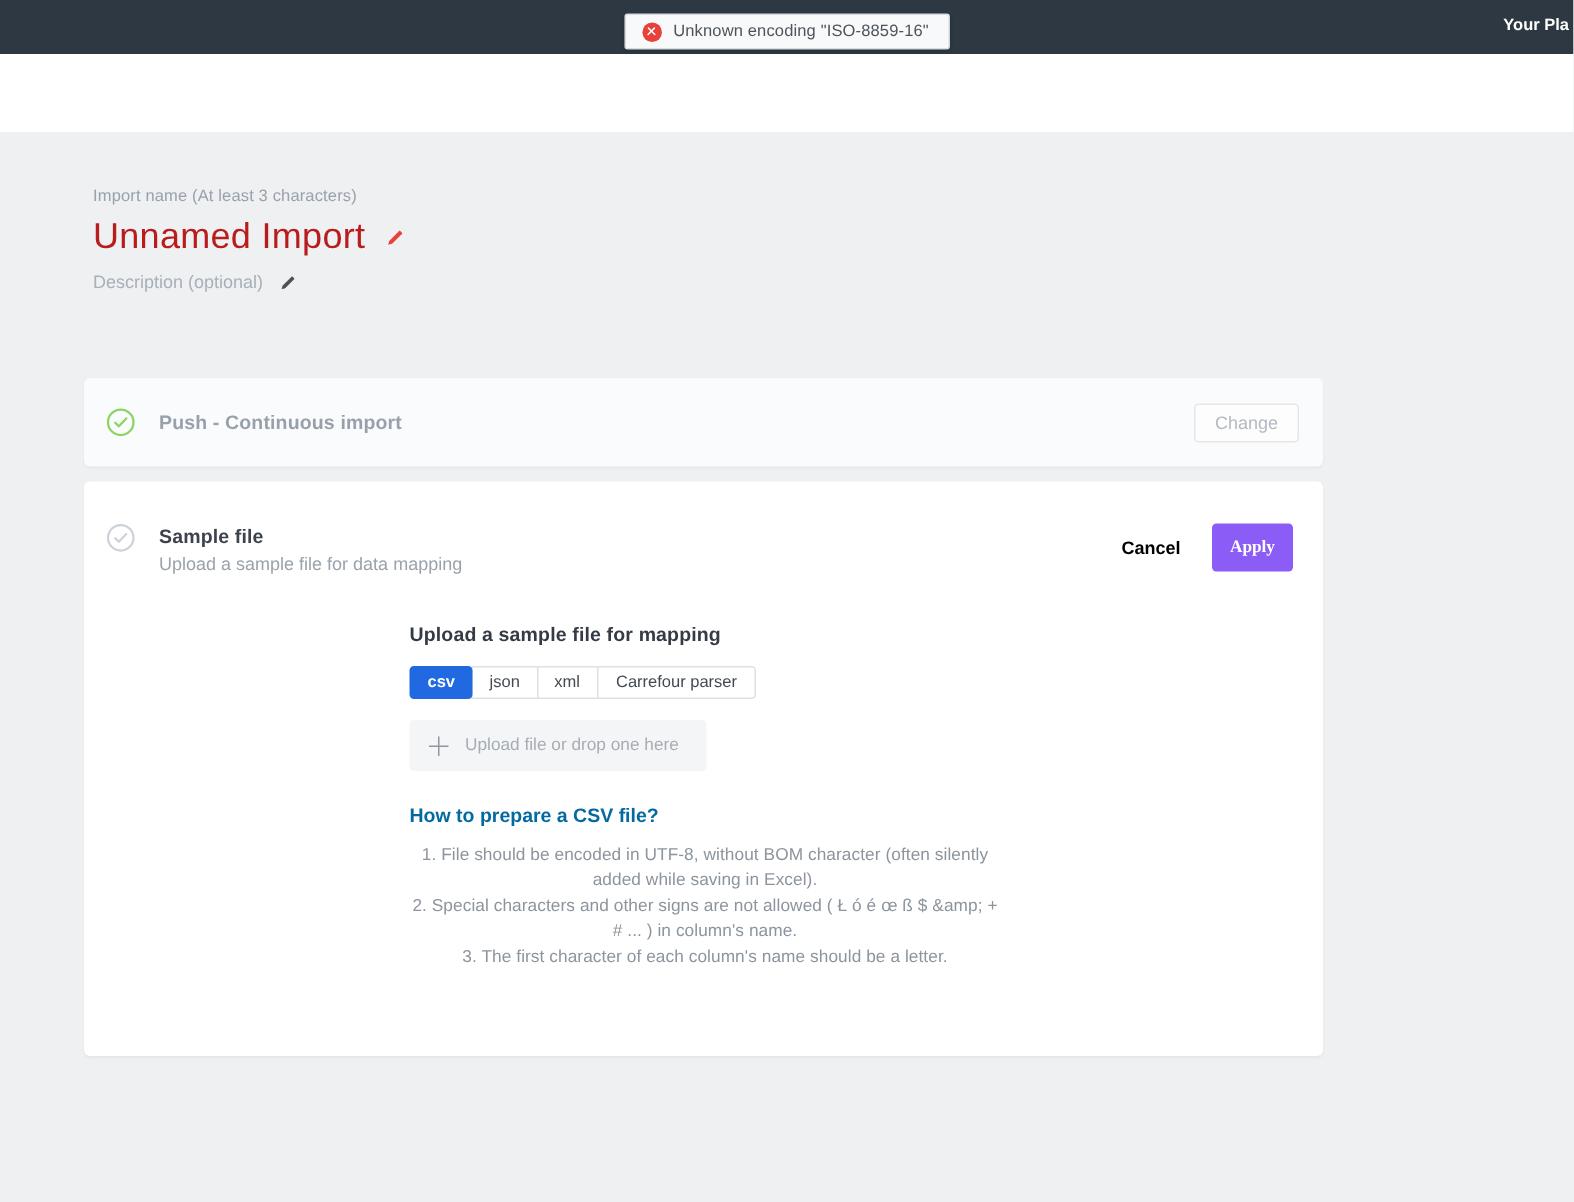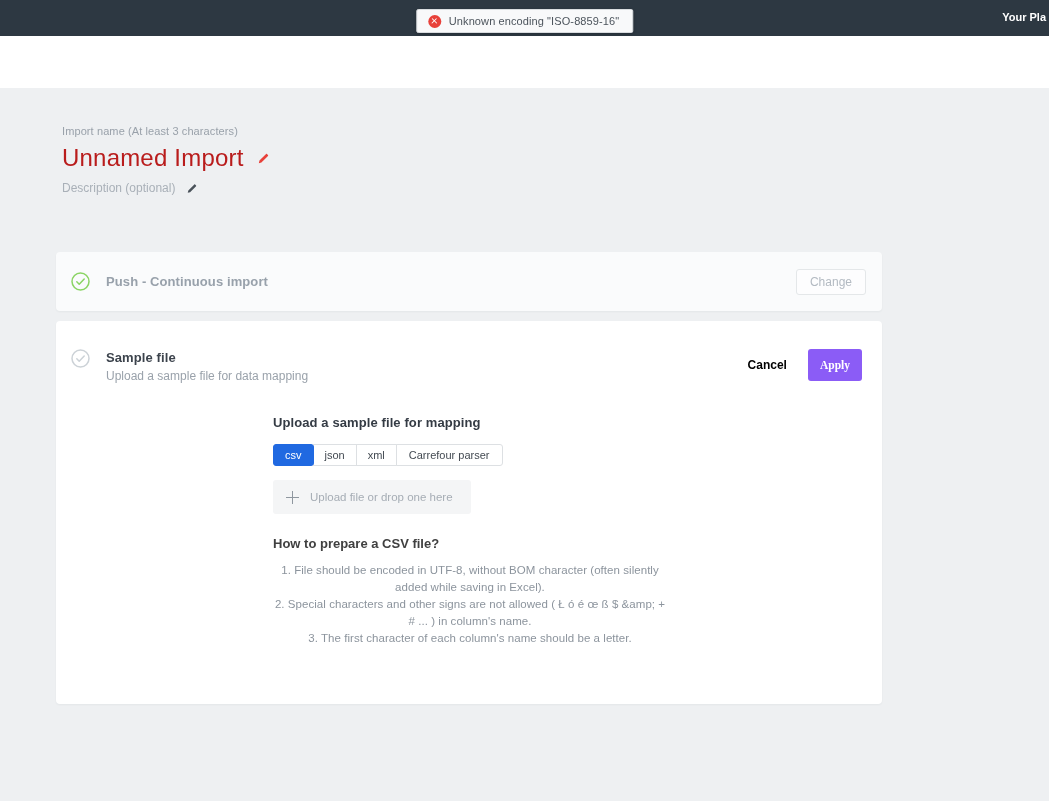--- a/index.html
+++ b/index.html
@@ -171,21 +171,21 @@
     cursor:pointer;
     margin-left:-1px;
     position:relative;
   }
   .format-btn:first-child { margin-left:0; border-radius:3px 0 0 3px; }
   .format-btn:last-child  { border-radius:0 3px 3px 0; padding:0 12px; }
   .format-btn.selected {
     background:#2069e1;
     border-color:#2069e1;
     color:#ffffff;
-    font-weight:400;
+    font-weight:700;
     z-index:1;
     border-radius:3px;
   }
 
   .dropzone {
     margin-top:14px;
     width:198px;
     height:34px;
     background:#f4f5f6;
     border-radius:3px;
@@ -201,21 +201,21 @@
   }
   .plus-icon::before, .plus-icon::after {
     content:"";
     position:absolute;
     background:#8f979f;
   }
   .plus-icon::before { left:0; top:6px; width:13px; height:1.4px; }
   .plus-icon::after  { left:6px; top:0; width:1.4px; height:13px; }
   .dropzone-label { margin-left:11px; font-size:11.5px; color:#a6adb5; white-space:nowrap; }
 
-  .howto-heading { margin-top:22px; font-size:13px; font-weight:700; color:#404040; }
+  .howto-heading { margin-top:22px; font-size:13px; font-weight:700; color:#0369a1; }
   .howto-list { margin-top:11px; }
   .howto-item {
     font-size:11.5px;
     color:#8c949d;
     line-height:1.48;
     letter-spacing:.05px;
     text-align:center;
   }
 </style>
 </head>

